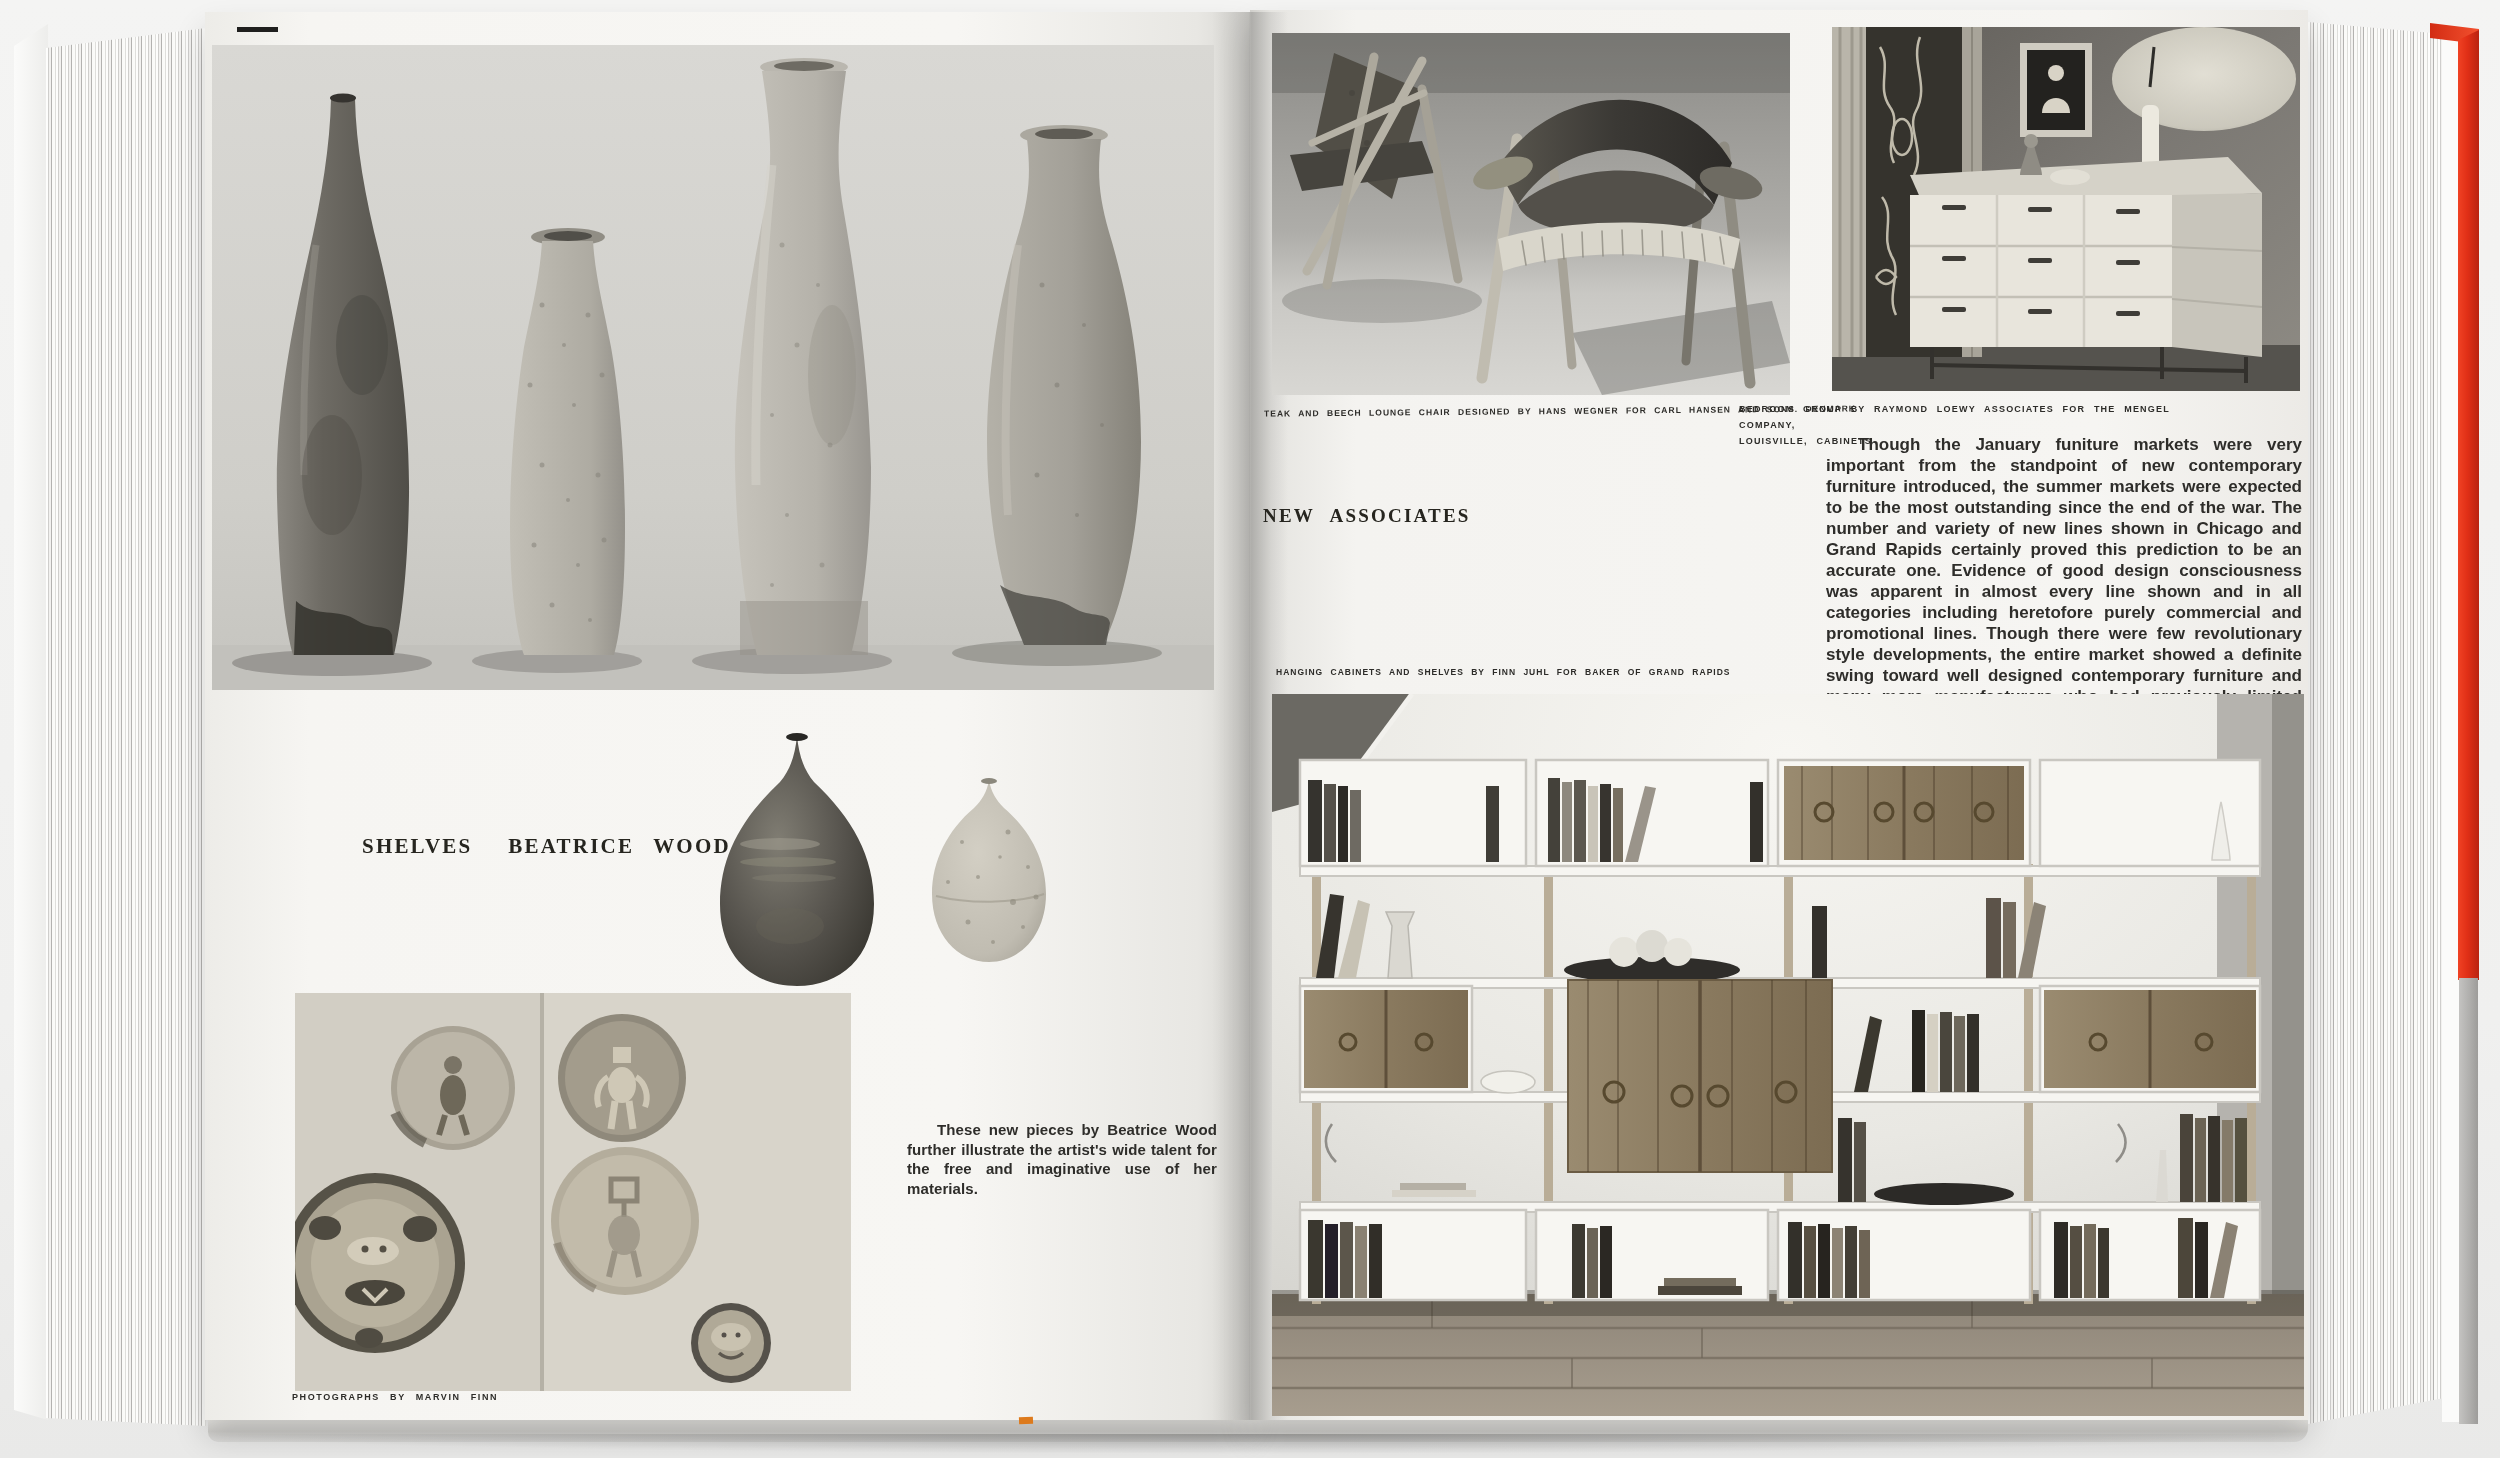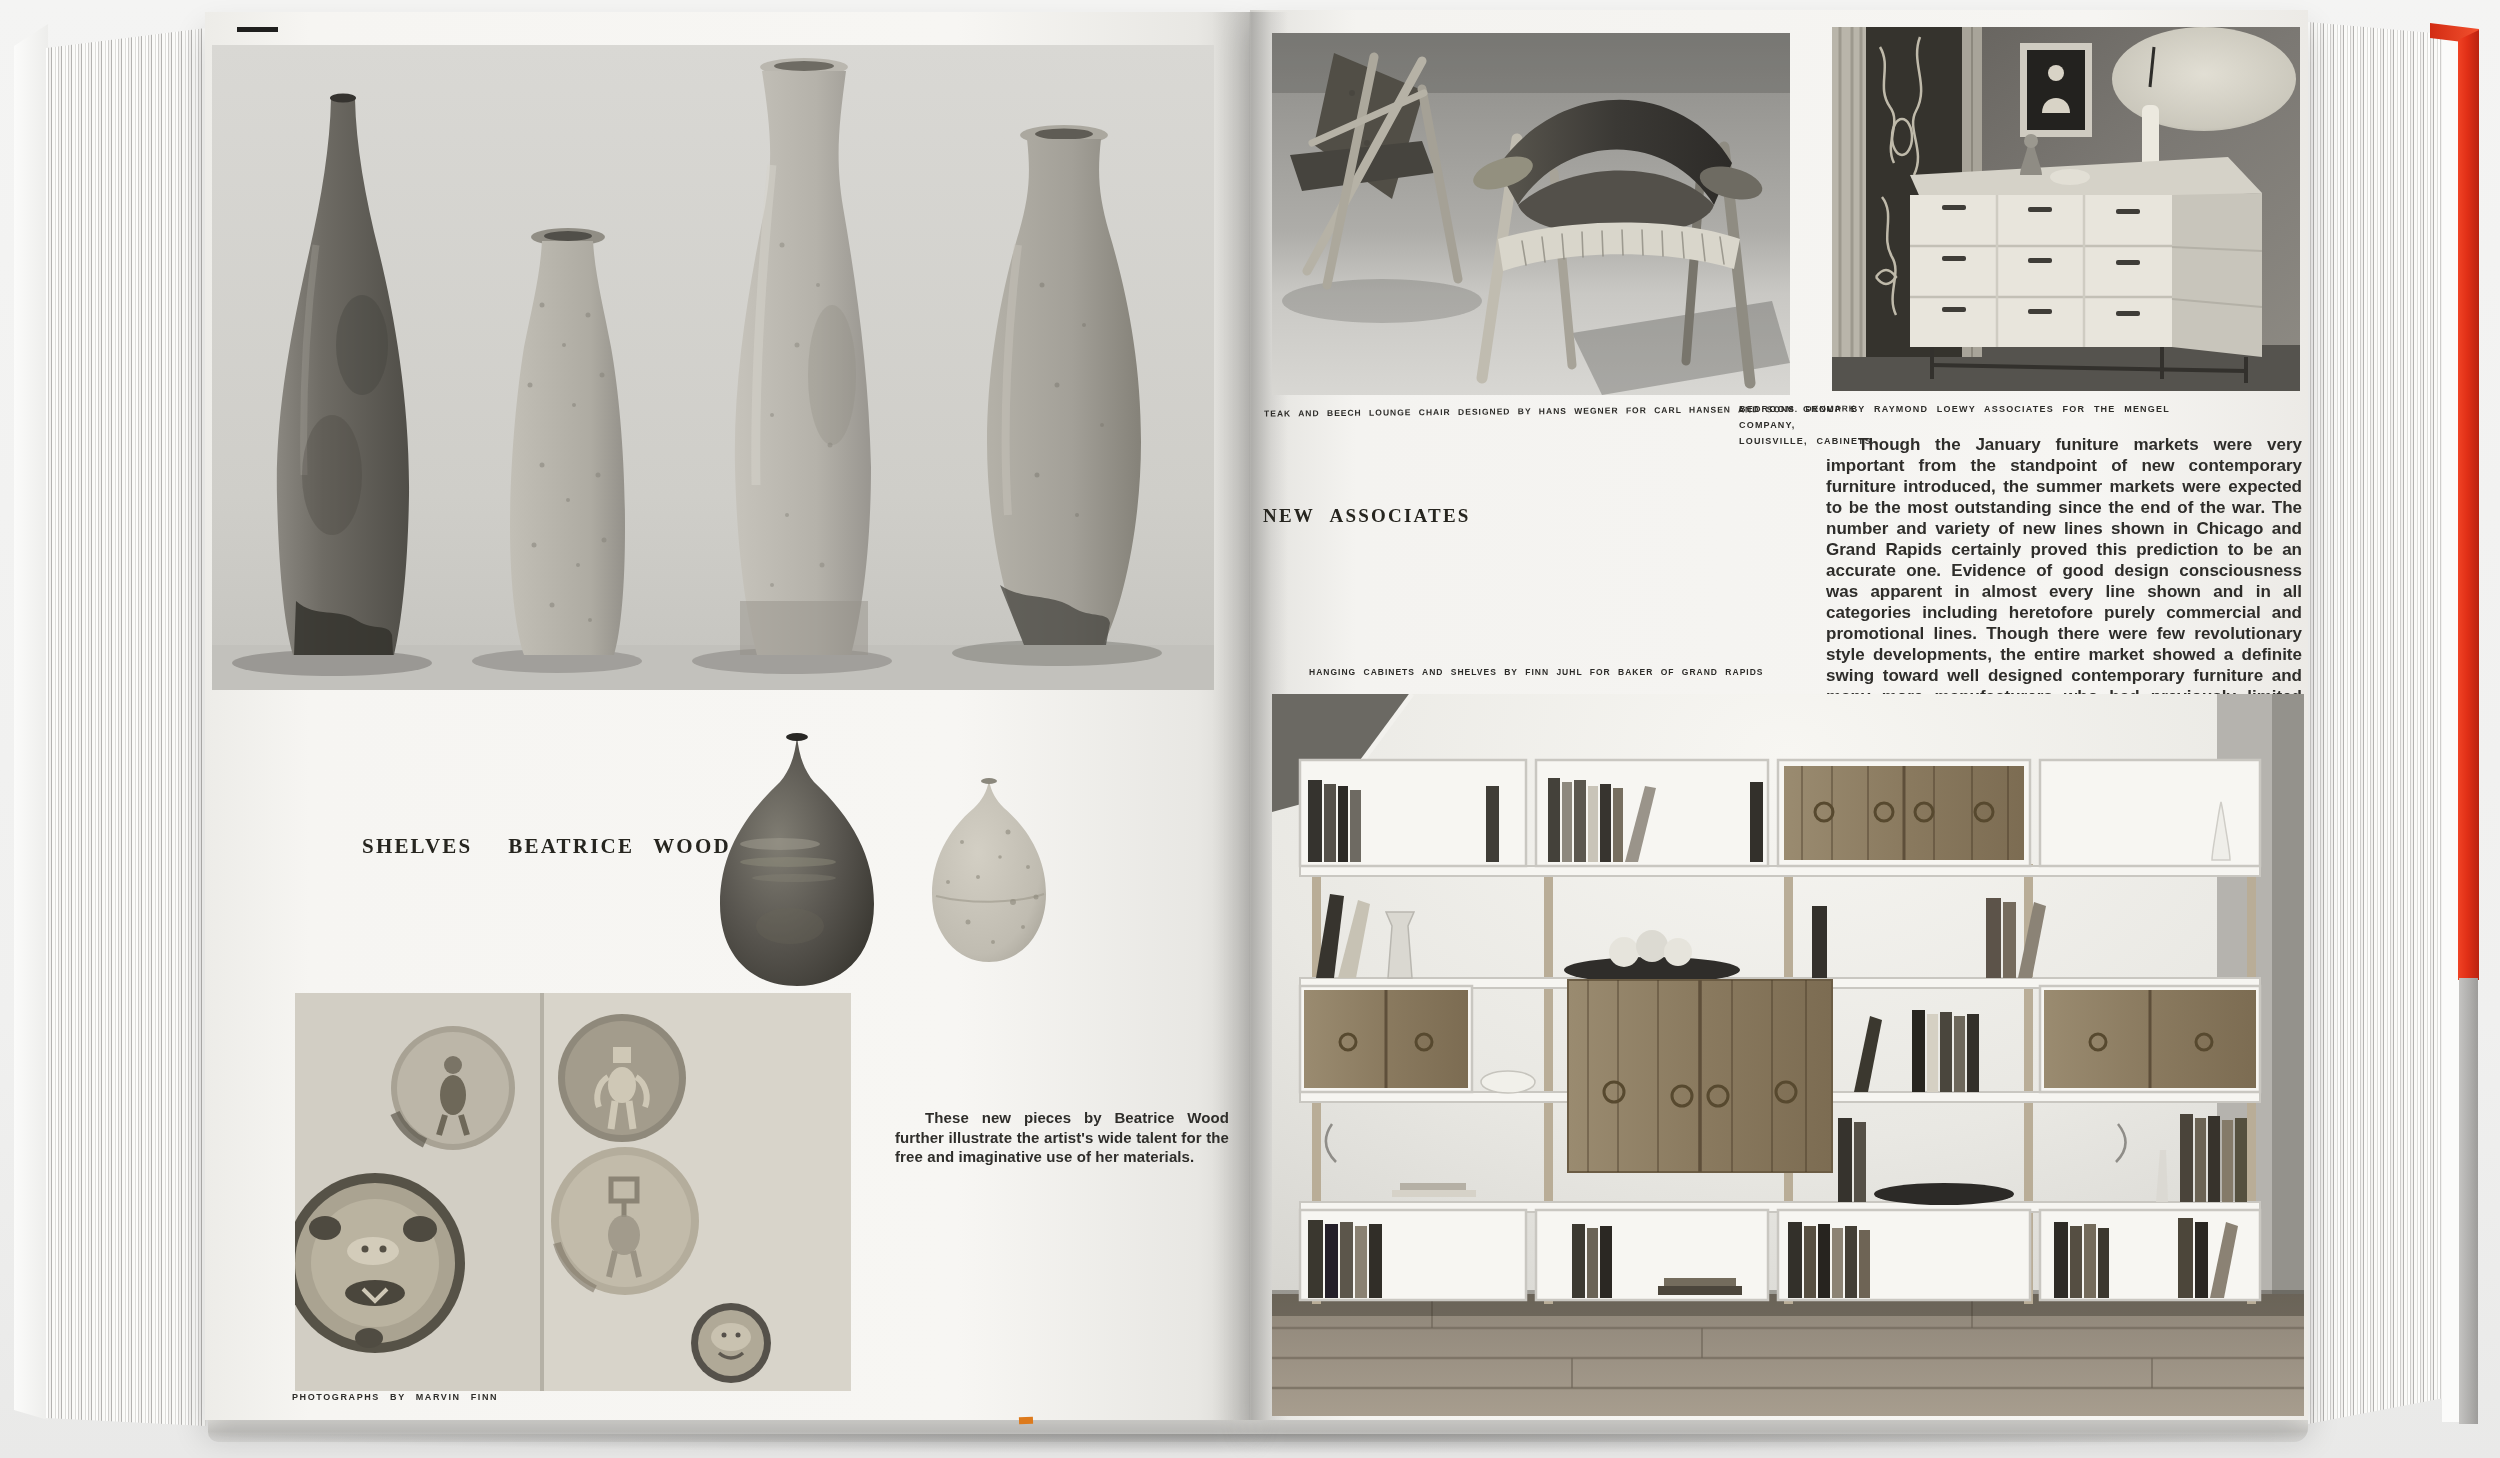--- a/index.html
+++ b/index.html
@@ -30,26 +30,26 @@
   
   .serif-head{font-family:"Liberation Serif",serif;font-weight:700;color:#26251f;white-space:nowrap;}
   .head-ceramics{left:362px;top:834px;font-size:21px;letter-spacing:2.2px;}
   .head-ceramics .gap{display:inline-block;width:36px;}
   .head-ceramics .artist{word-spacing:12px;}
   .head-furniture{left:1263px;top:505px;font-size:19px;letter-spacing:2.2px;word-spacing:9px;}
 
   .caption{font-weight:700;font-size:9px;line-height:15px;letter-spacing:1.2px;word-spacing:5px;color:#2d2c29;white-space:nowrap;}
   .cap-chair{left:1264px;top:404px;font-size:8.5px;letter-spacing:1px;word-spacing:4px;transform:rotate(-.5deg);}
   .cap-bedroom{left:1739px;top:401px;white-space:normal;width:470px;line-height:16px;}
-  .cap-shelves{left:1276px;top:665px;font-size:8.5px;letter-spacing:1px;word-spacing:4px;margin-left:33px;}
+  .cap-shelves{left:1276px;top:665px;font-size:8.5px;letter-spacing:1px;word-spacing:4px;}
   .cap-credit{left:292px;top:1390px;letter-spacing:1.6px;word-spacing:6px;}
 
   .bodytext{font-weight:700;color:#2e2d2a;text-align:justify;}
   .body-left{left:895px;top:1108px;width:334px;font-size:15px;line-height:19.7px;letter-spacing:.1px;}
-  .body-left p{margin:0;text-indent:30px;}
+  .body-left p{margin:12px;text-indent:30px;}
   .body-right{left:1826px;top:434px;width:476px;font-size:17px;line-height:21px;word-spacing:1.5px;text-indent:32px;}
 
   
   .photo{display:block;}
   svg{display:block;}
 </style>
 </head>
 <body>
 
 <div id="stage">

